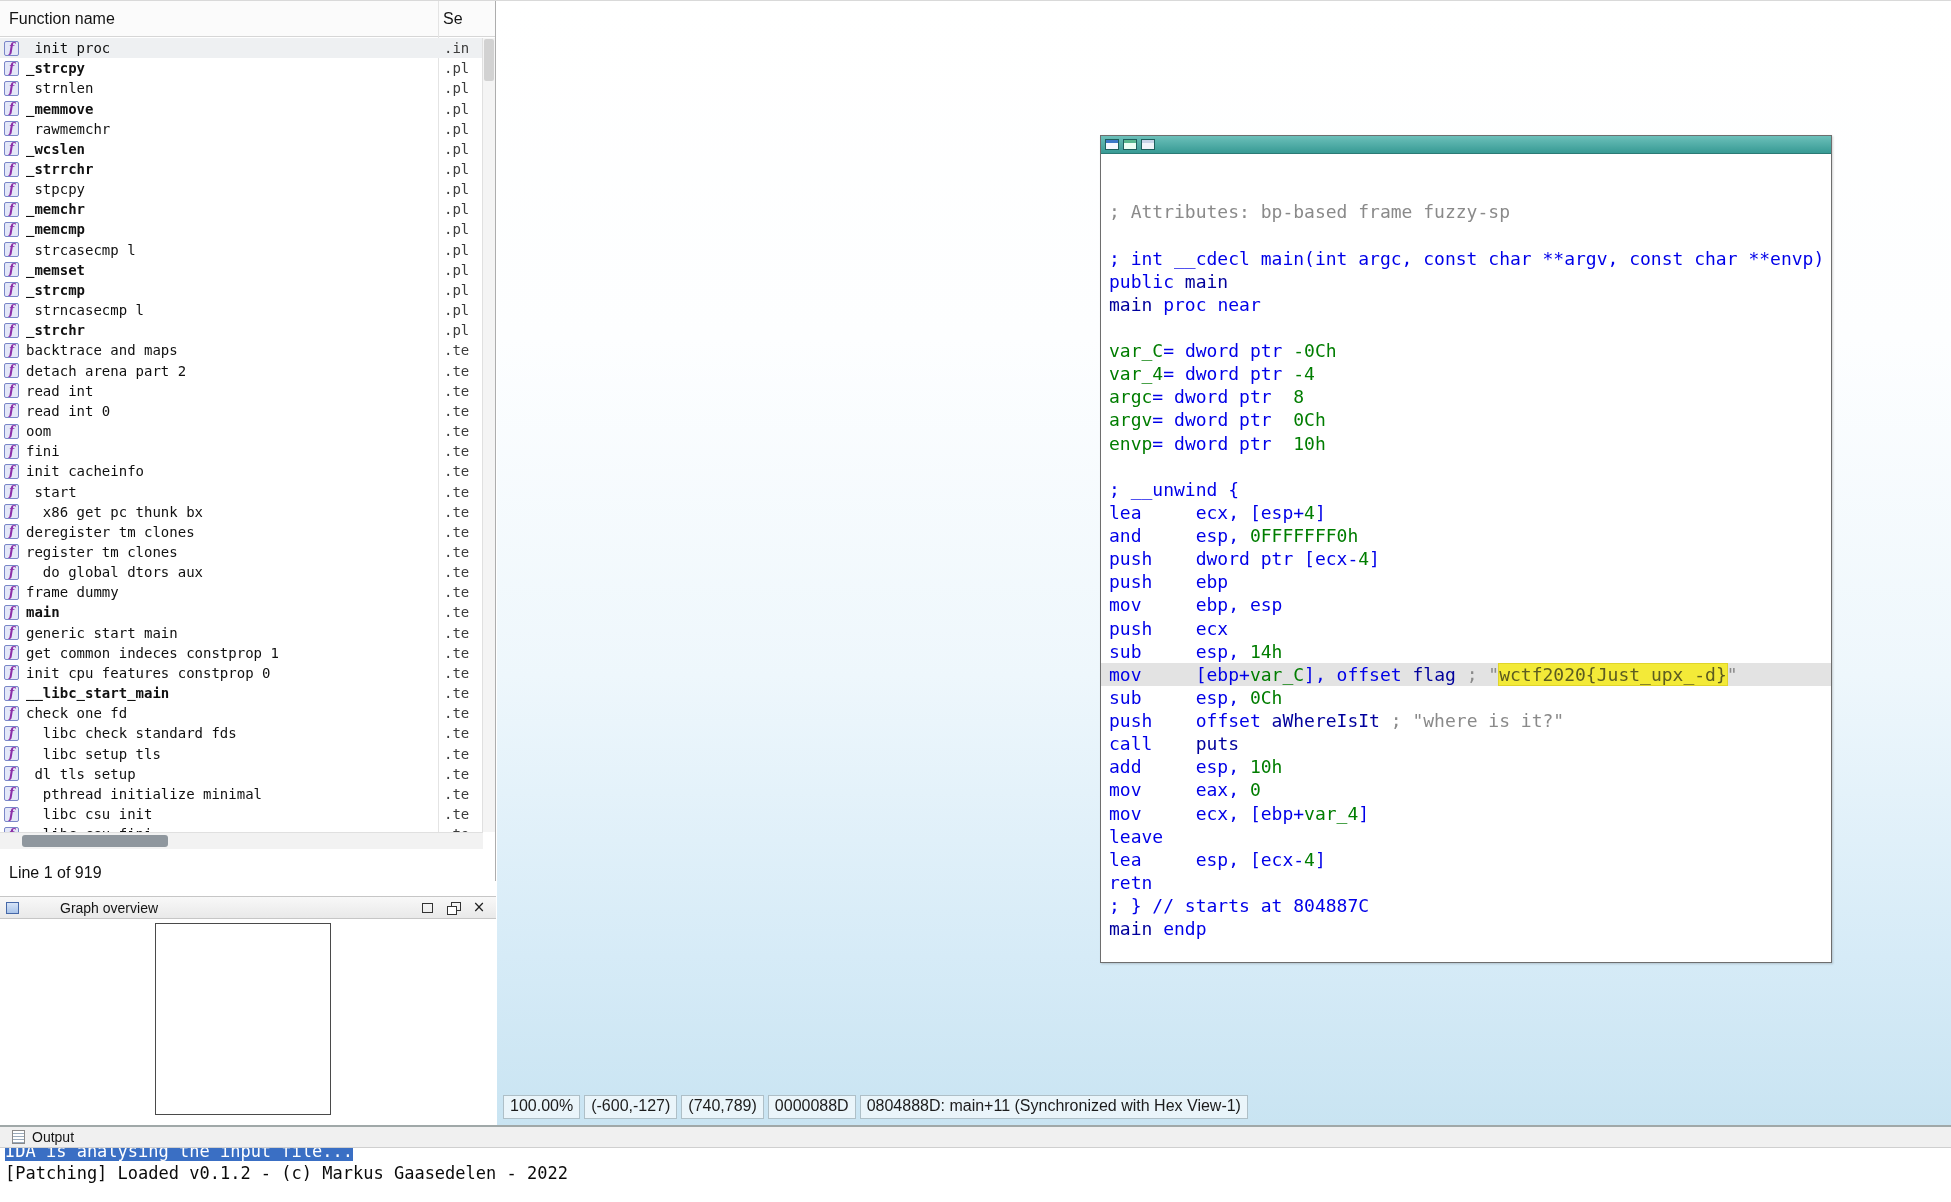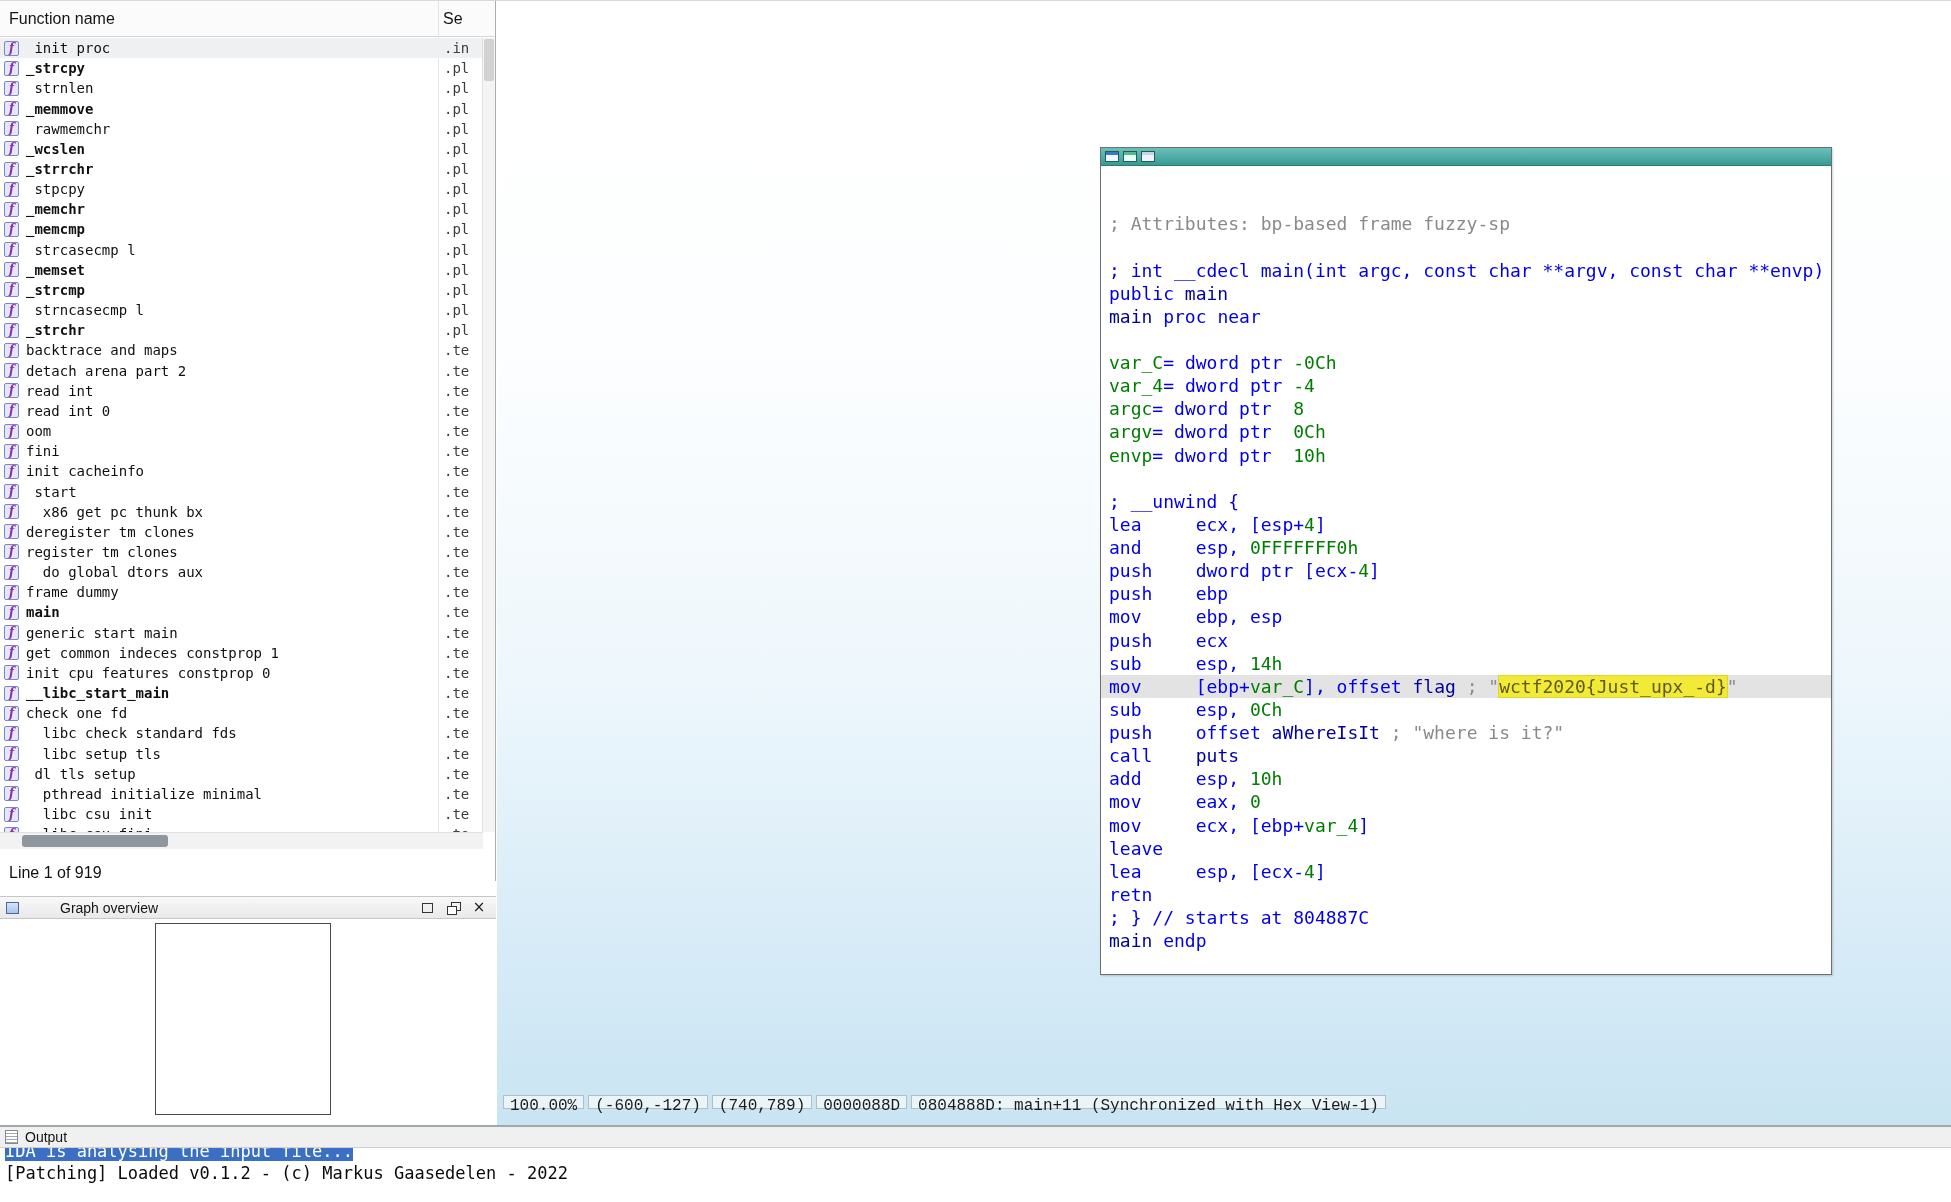--- a/index.html
+++ b/index.html
@@ -72,21 +72,21 @@
 
   
   .main-area {
     position:absolute; left:497px; top:0; width:1454px; height:1124px;
     background:linear-gradient(180deg,#ffffff 0%,#fdfeff 30%,#eef7fc 60%,#d6ebf7 85%,#c9e4f2 100%);
   }
 
   
   .disasm-window {
     position:absolute; left:1100px; top:134px; width:732px; height:828px;
-    background:#fff; border:1px solid #6e6e6e; box-shadow:1px 1px 2px rgba(0,0,0,0.18);margin-top:12px;
+    background:#fff; border:1px solid #6e6e6e; box-shadow:1px 1px 2px rgba(0,0,0,0.18);
   }
   .disasm-titlebar {
     height:18px; background:linear-gradient(180deg,#6cc0ba,#379a94);
     display:flex; align-items:center; gap:4px; padding-left:4px;
     border-bottom:1px solid #2b7a75;
   }
   .tb-ico { width:14px; height:11px; border:1px solid #1d5f5c; }
   .tb-ico.i1 { background:linear-gradient(180deg,#3c78c8 3px,#f4f8ff 3px); }
   .tb-ico.i2 { background:linear-gradient(180deg,#58b890 3px,#eafff4 3px); }
   .tb-ico.i3 { background:linear-gradient(180deg,#c8d4e8 3px,#f0f4fa 3px); }
@@ -98,33 +98,33 @@
   .asm-line { height:23.14px; padding-left:8px; white-space:pre; }
   .asm-line.hl { background:#e3e3e3; }
   .tok-b { color:#0000e8; }
   .tok-n { color:#00009c; }
   .tok-g { color:#007d00; }
   .tok-c { color:#8a8a8a; }
   .tok-y { color:#5c5c20; background:#f3ea38; box-shadow:0 0 0 1px #e0d52a; }
 
   
   .status-bar {
-    position:absolute; left:503px; top:1094px; height:14px;
-    display:flex; gap:4px; font-family:Liberation Mono, monospace; font-size:16px; color:#1c1c1c;
+    position:absolute; left:503px; top:1094px; height:24px;
+    display:flex; gap:4px; font-family:Liberation Sans, sans-serif; font-size:16px; color:#1c1c1c;
   }
   .status-seg { background:rgba(255,255,255,0.6); border:1px solid #aebfc7; padding:0 6px; line-height:20px; white-space:pre; }
 
   
   .output-dock {
     position:absolute; left:0; top:1124px; width:1951px; height:78px;
     background:#fff; border-top:2px solid #a0a8a8;
   }
   .output-tabbar {
     height:21px; background:#f0f0f0; border-bottom:1px solid #cfcfcf;
-    display:flex; align-items:center; gap:7px; padding-left:5px;
+    display:flex; align-items:center; gap:7px; padding-left:12px;
     font-size:14px; color:#141414;
   }
   .out-ico { width:13px; height:14px; border:1px solid #8a8a8a;
     background:repeating-linear-gradient(180deg,#ffffff 0 2px,#9aaabb 2px 3px); }
   .output-lines {
     position:relative; height:57px; overflow:hidden; padding-left:5px;
     font-family:"DejaVu Sans Mono", monospace; font-size:17px; line-height:22px; color:#0a0a0a;
   }
   .out-line { height:22px; white-space:pre; }
   .out-line:first-child { margin-top:-8px; }

